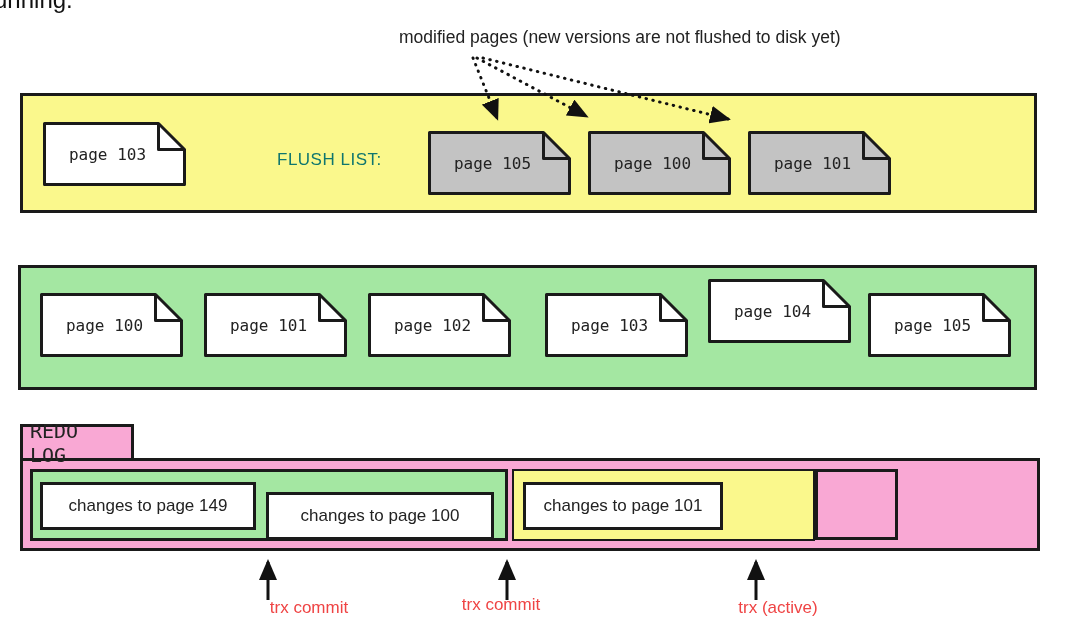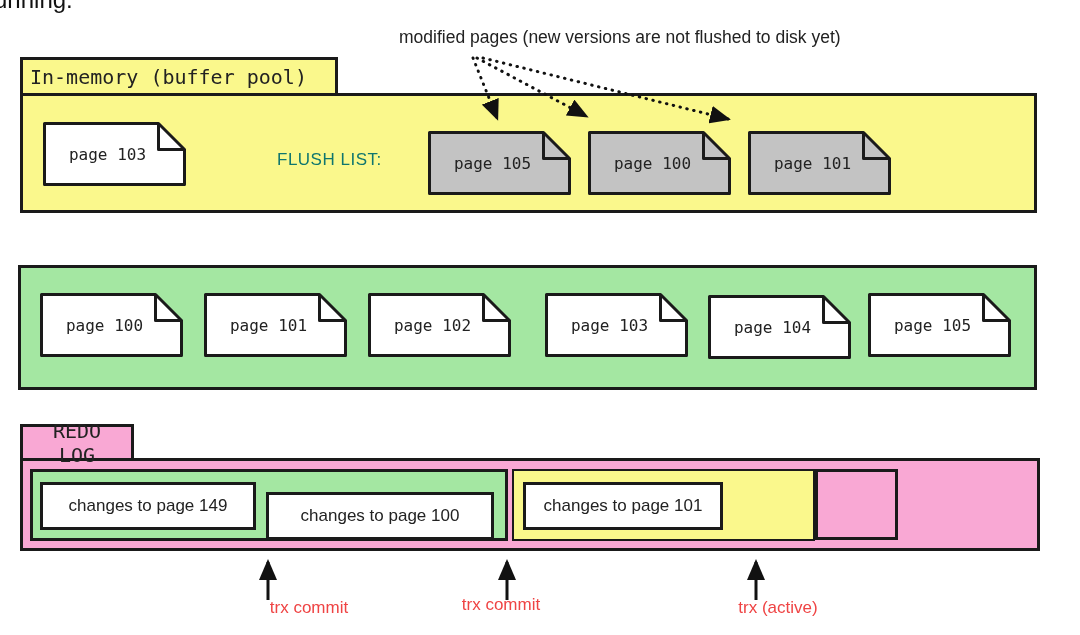--- a/index.html
+++ b/index.html
@@ -1,17 +1,17 @@
 <!DOCTYPE html>
 <html style="--yellow: #FAF88C; --green: #A4E7A2; --gray: #C3C3C3; --border: #1A1A1A;"><head>
 <meta charset="utf-8">
 <style>
   html,body{margin:0;padding:0;background:#fff;}
   .canvas{position:relative;width:1046px;height:635px;background:#fff;overflow:hidden;
-          font-family:"Liberation Sans",sans-serif;color:#1a1a1a;text-align:center;}
+          font-family:"Liberation Sans",sans-serif;color:#1a1a1a;}
   
   .clip-top{position:absolute;left:-6px;top:0;width:110px;height:13px;overflow:hidden;}
   .clip-top span{position:absolute;left:0;top:-14px;font-size:24px;color:#111;
                  font-family:"Liberation Sans",sans-serif;}
   .annotation{position:absolute;left:399px;top:27px;font-size:17.5px;color:#222;white-space:nowrap;}
   
   .tab{position:absolute;border:3px solid var(--border,#1a1a1a);box-sizing:border-box;
        font-family:"DejaVu Sans Mono","Liberation Mono",monospace;font-size:20px;color:#222;
        display:flex;align-items:center;padding:0 7px;z-index:3;background:#fff;}
   .bigbox{position:absolute;border:3px solid var(--border,#1a1a1a);box-sizing:border-box;z-index:1;}
@@ -43,21 +43,20 @@
 <body>
 
 <div class="canvas">
 
   <div class="clip-top">
     <span>unning.</span>
   </div>
 
   <div class="annotation">modified pages (new versions are not flushed to disk yet)</div>
 
-  <div class="tab bg-yellow" style="left:20px;top:57px;width:318px;height:39px;">In-memory (buffer pool)</div>
   <div class="bigbox bg-yellow" style="left:20px;top:93px;width:1017px;height:120px;"></div>
 
   <div class="page white" style="left:43px;top:122px;">
     <svg width="143" height="64" viewBox="0 0 143 64">
       <path class="fillpath" d="M1.5,1.5 H115.5 L141.5,27.5 V62.5 H1.5 Z"></path>
       <path class="foldpath" d="M115.5,1.5 V27.5 H141.5"></path>
     </svg>
     <span class="plabel">page 103</span>
   </div>
 
@@ -108,21 +107,21 @@
     </svg>
     <span class="plabel">page 102</span>
   </div>
   <div class="page white" style="left:545px;top:293px;">
     <svg width="143" height="64" viewBox="0 0 143 64">
       <path class="fillpath" d="M1.5,1.5 H115.5 L141.5,27.5 V62.5 H1.5 Z"></path>
       <path class="foldpath" d="M115.5,1.5 V27.5 H141.5"></path>
     </svg>
     <span class="plabel">page 103</span>
   </div>
-  <div class="page white" style="left:708px;top:295px;padding-left:40px;">
+  <div class="page white" style="left:708px;top:279px;padding-left:40px;">
     <svg width="143" height="64" viewBox="0 0 143 64">
       <path class="fillpath" d="M1.5,1.5 H115.5 L141.5,27.5 V62.5 H1.5 Z"></path>
       <path class="foldpath" d="M115.5,1.5 V27.5 H141.5"></path>
     </svg>
     <span class="plabel">page 104</span>
   </div>
   <div class="page white" style="left:868px;top:293px;">
     <svg width="143" height="64" viewBox="0 0 143 64">
       <path class="fillpath" d="M1.5,1.5 H115.5 L141.5,27.5 V62.5 H1.5 Z"></path>
       <path class="foldpath" d="M115.5,1.5 V27.5 H141.5"></path>

